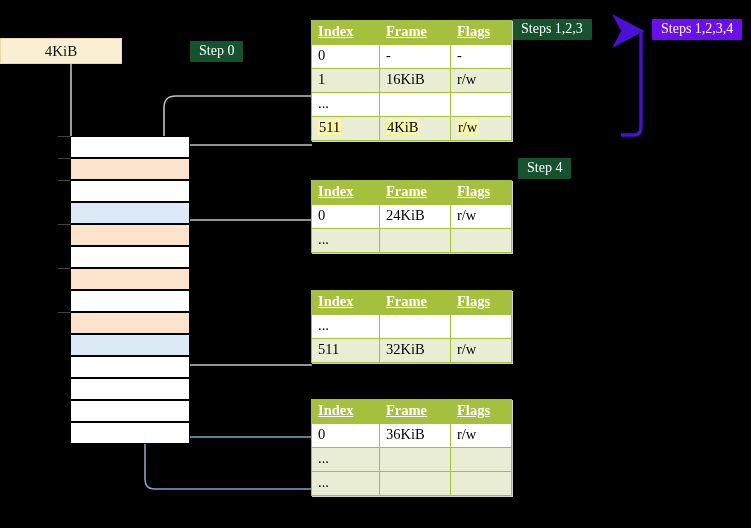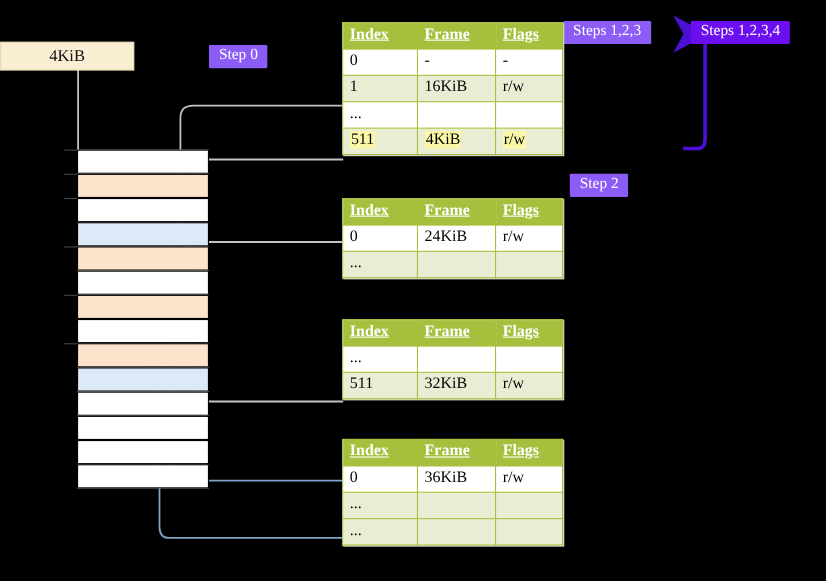--- a/index.html
+++ b/index.html
@@ -23,21 +23,21 @@
   
   .badge{
     position:absolute;
     padding:2px 9px 3px 9px;
     font-size:14px;
     color:#ffffff;
     line-height:1.15;
     white-space:nowrap;
     border-radius:1px;
   }
-  .badge.red{background:#8b5cf6;text-align:center;}
+  .badge.red{background:#14532d;text-align:center;}
   .badge.violet{background:#6C0FF0;}
 
   
   .memcol{position:absolute;}
   .memrow{
     position:absolute;left:0;
     width:120px;height:22px;
     border:1px solid #000;
     box-sizing:border-box;
     background:#ffffff;
@@ -157,26 +157,26 @@
     <div class="tick" style="left:-12px;top:44px;"></div>
     <div class="tick" style="left:-12px;top:88px;"></div>
     <div class="tick" style="left:-12px;top:132px;"></div>
     <div class="tick" style="left:-12px;top:176px;"></div>
   </div>
 
   <div class="badge red" style="left:190px;top:41px;font-family:Liberation Serif, serif;">
     <span>Step 0</span>
   </div>
   <div class="badge red" style="left:518px;top:158px;">
-    <span>Step 2</span>
+    <span>Step 4</span>
   </div>
   <div class="badge red" style="left:512px;top:19px;">
     <span>Steps 1,2,3</span>
   </div>
-  <div class="badge violet" style="left:628px;top:19px;">
+  <div class="badge violet" style="left:652px;top:19px;">
     <span>Steps 1,2,3,4</span>
   </div>
 
   <table class="ptable" style="left:311px;top:20px;">
     <thead>
       <tr>
         <th class="c-index">Index</th>
         <th class="c-frame">Frame</th>
         <th class="c-flags">Flags</th>
       </tr>

